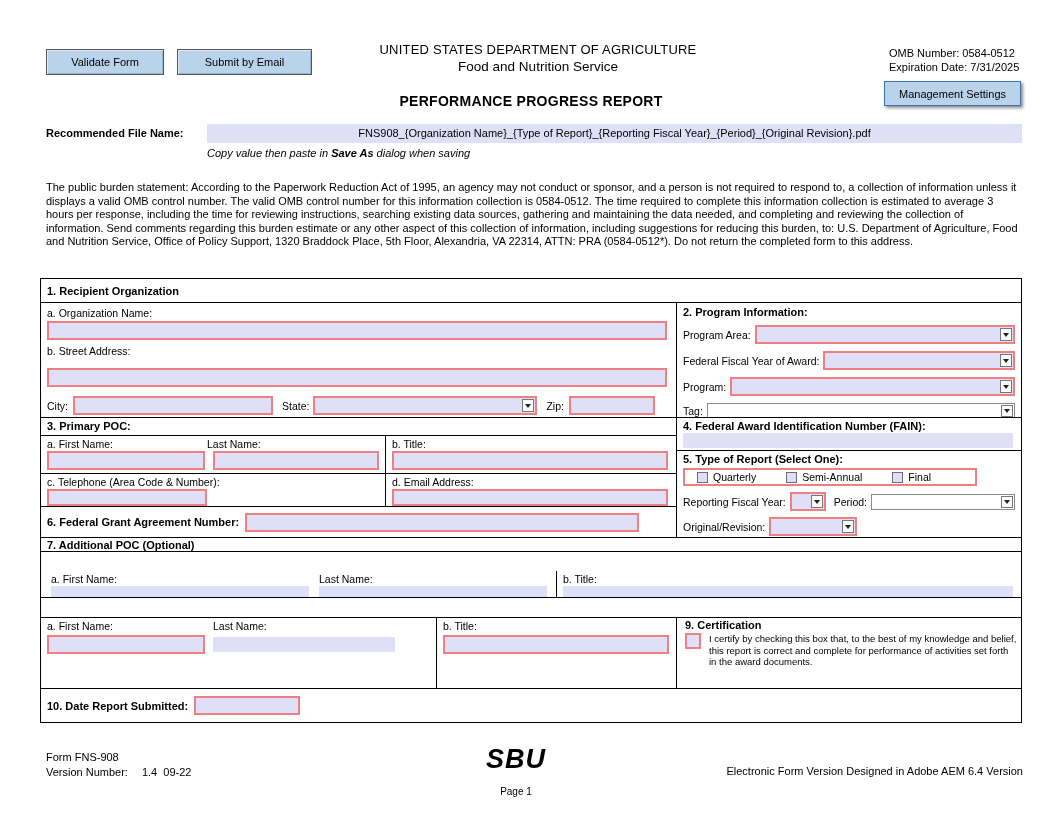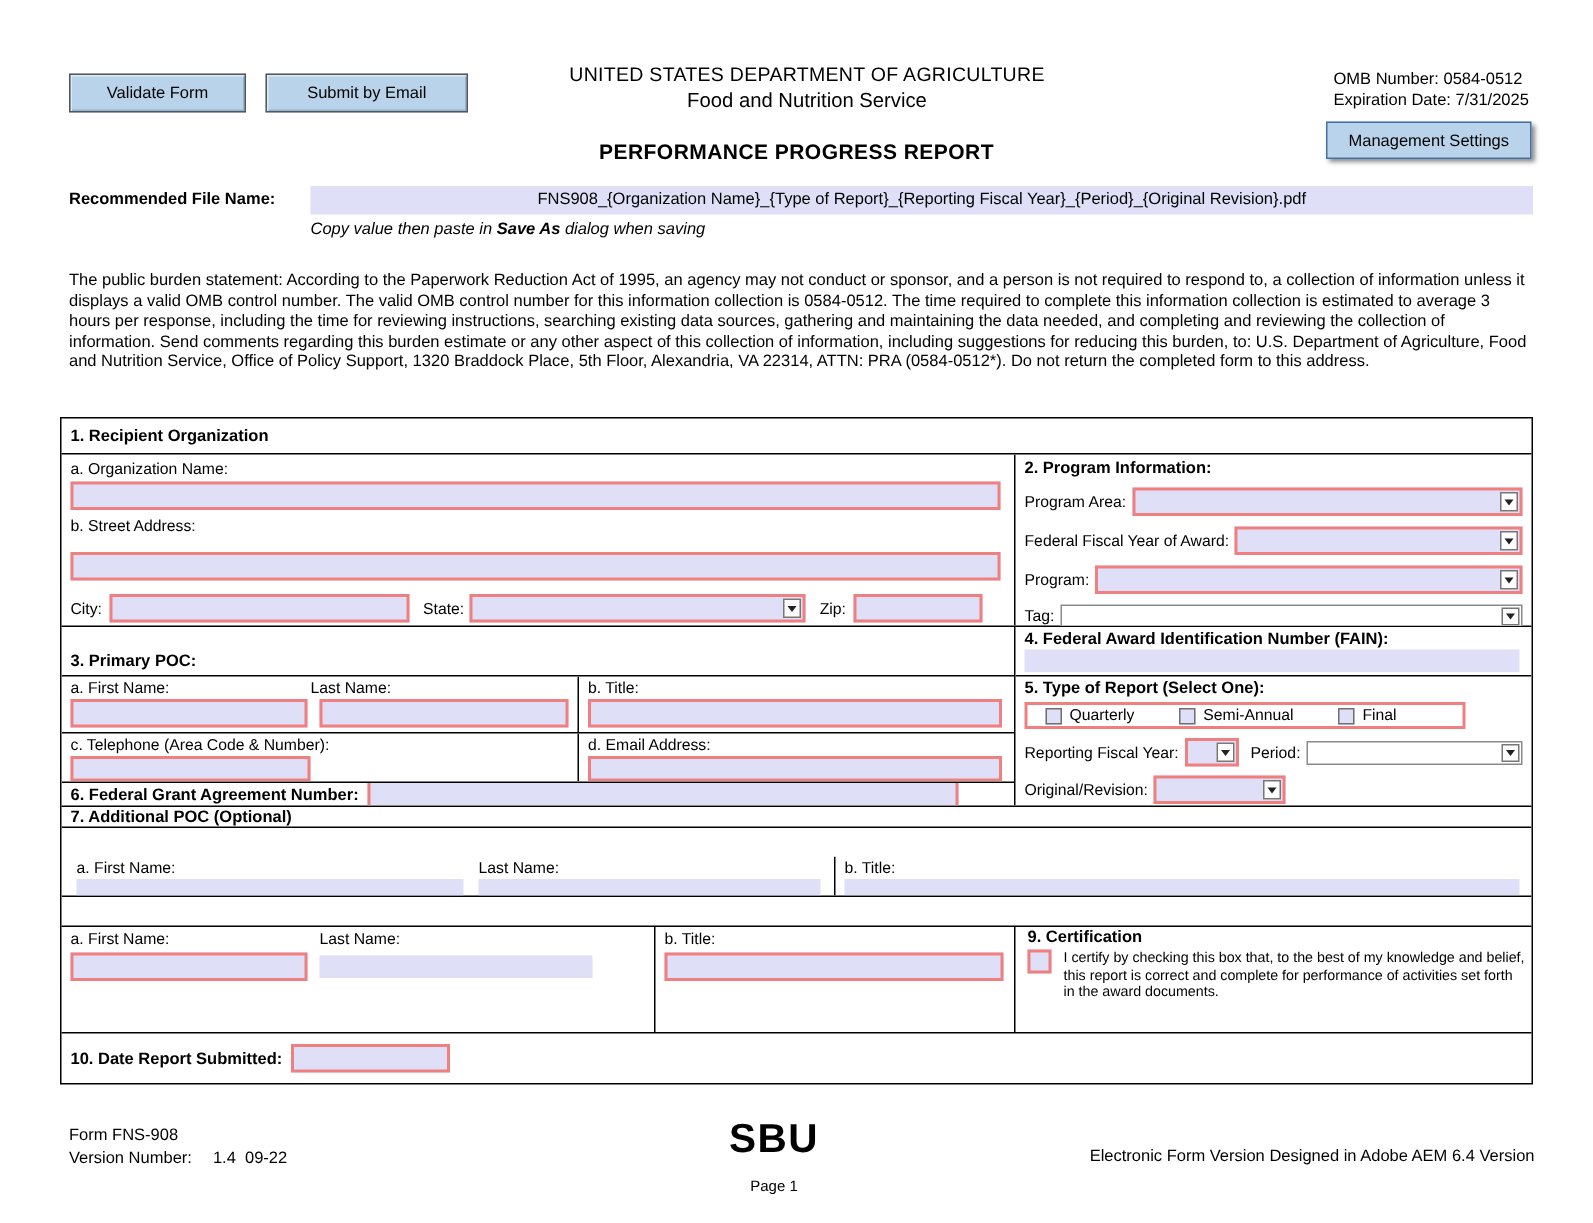--- a/index.html
+++ b/index.html
@@ -66,21 +66,21 @@
   .r6 { flex:1; align-items:center; }
   .pane-l { width:636px; }
   .pane-r { flex:1; }
   
   .cert-text { font-size:9.5px; line-height:11.5px; margin-left:8px; margin-right:4px; }
   
   .ft-form { position:absolute; left:46px; top:751px; font-size:11px; }
   .ft-ver  { position:absolute; left:46px; top:766px; font-size:11px; }
   .ft-ver .val { margin-left:14px; white-space:pre; }
   .ft-sbu  { position:absolute; left:0; right:30px; top:744px; text-align:center;
-    font-size:27px; font-weight:bold; letter-spacing:1px; }
+    font-size:27px; font-weight:bold; letter-spacing:1px;font-style:italic; }
   .ft-design { position:absolute; right:39px; top:765px; font-size:11px; }
   .ft-page { position:absolute; left:0; right:30px; top:786px; text-align:center; font-size:10px; }
 </style>
 </head>
 <body>
 
 <div class="page">
 
   <button class="btn btn-validate">Validate Form</button>
   <button class="btn btn-submit">Submit by Email</button>
@@ -149,21 +149,21 @@
           <span class="flabel">Tag:</span>
           <div class="ddw dd grow">
               <span class="arrow"></span>
             </div>
         </div>
       </div>
     </div>
 
     <div class="tr bb r3">
       <div class="colm pane-l br">
-        <div class="colm bb" style="height:89px;margin-top:15px;">
+        <div class="colm bb" style="height:89px;">
           <div class="sec-title bb" style="height:18px; padding:2px 0 0 6px;">3. Primary POC:</div>
           <div class="tr bb" style="height:38px;">
             <div class="colm br" style="width:345px;">
               <div class="lblrow" style="margin-top:2px;">
                 <span class="flabel" style="margin-left:6px; width:160px;">a. First Name:</span>
                 <span class="flabel">Last Name:</span>
               </div>
               <div class="inrow" style="margin-top:1px;">
                 <div class="input req" style="width:158px; margin-left:6px;"></div>
                 <div class="input req" style="width:166px; margin-left:8px;"></div>

